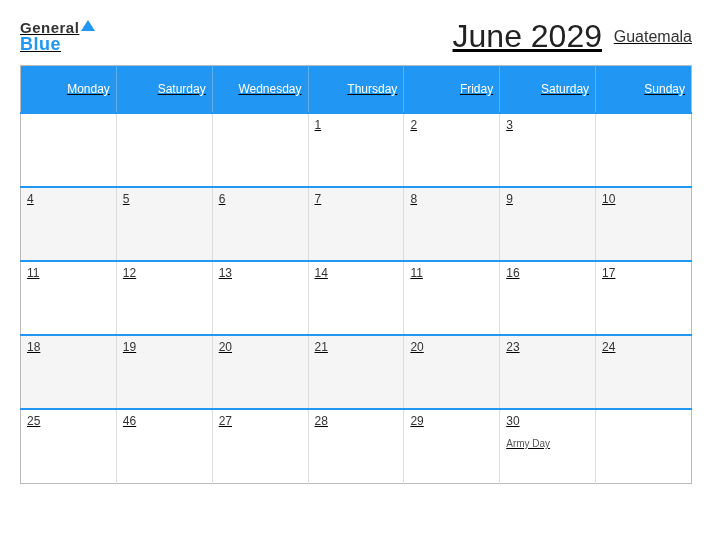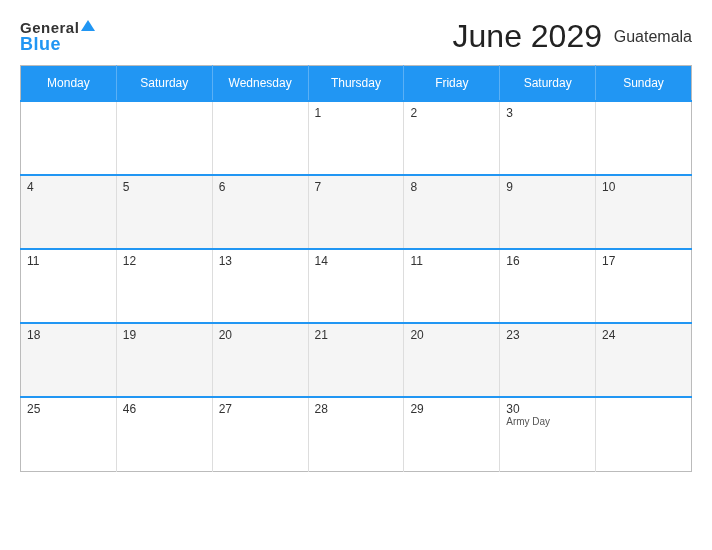--- a/index.html
+++ b/index.html
@@ -8,20 +8,21 @@
       height: 550px;
       background: #fff;
       font-family: Arial, sans-serif;
       overflow: hidden;
     }
     .page {
       width: 712px;
       height: 422px;
       background: #fff;
       padding: 18px 20px 10px 20px;
+      text-decoration: underline;
     }
     .header {
       display: flex;
       align-items: center;
       justify-content: space-between;
       margin-bottom: 10px;
     }
     .logo {
       display: flex;
       flex-direction: column;
@@ -72,22 +73,22 @@
     .calendar {
       width: 100%;
       border-collapse: collapse;
       border: 1px solid #bbb;
     }
     .calendar thead tr th {
       background: #2196F3;
       color: #fff;
       font-size: 12px;
       font-weight: normal;
-      padding: 10px 6px;
-      text-align: center;
+      padding: 16px 6px;
+      text-align: right;
       border-right: 1px solid #5ab0f5;
     }
     .calendar thead tr th:last-child {
       border-right: none;
     }
     .calendar tbody tr {
       border-top: 2px solid #2196F3;
     }
     .calendar tbody tr td {
       width: calc(100% / 7);
@@ -107,21 +108,21 @@
     }
     .day-num {
       font-size: 12px;
       color: #333;
       display: block;
     }
     .holiday {
       font-size: 10px;
       color: #555;
       display: block;
-      margin-top: 0;
+      margin-top: 10px;
     }
   </style>
 </head>
 <body>
 <div class="page">
 
   <div class="header">
     <div class="logo">
       <div class="logo-row">
         <span class="logo-general">General</span>

